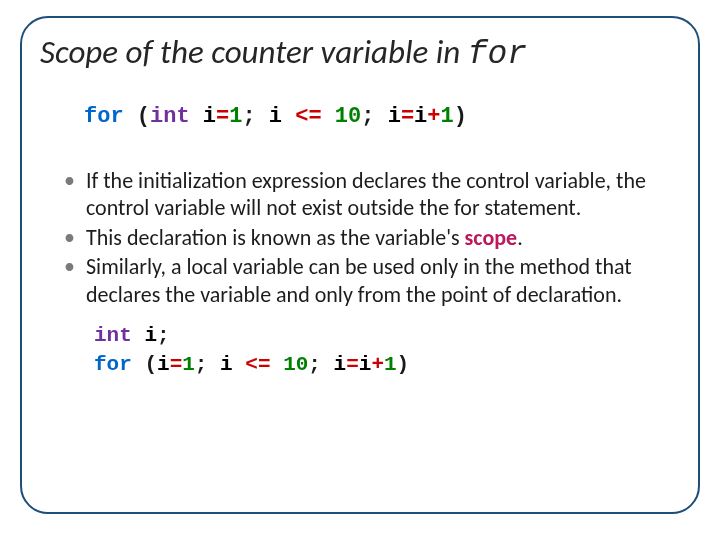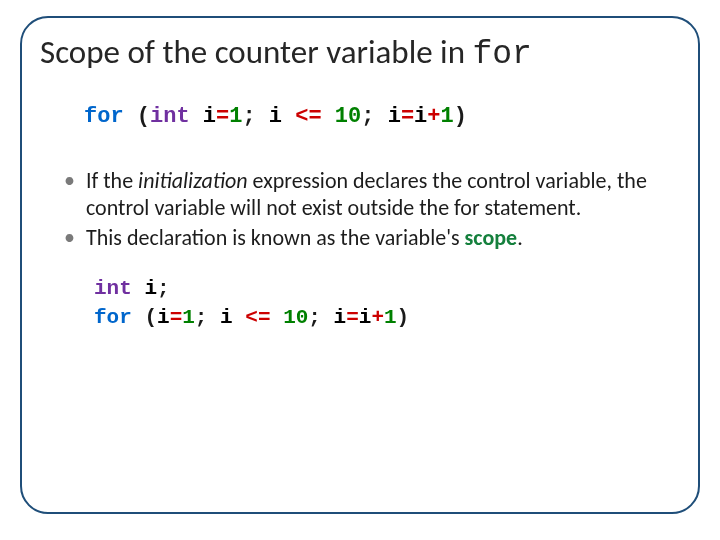--- a/index.html
+++ b/index.html
@@ -24,20 +24,21 @@
     border: 2px solid #1f4e79;
     border-radius: 28px;
     pointer-events: none;
   }
   .title {
     font-size: 33px;
     font-weight: 400;
     margin: 14px 10px 31px 14px;
     line-height: 1.1;
     color: #262626;
+    font-style: italic;
   }
   .title .mono {
     font-family: Consolas, "Courier New", monospace;
   }
   .code-line-1 {
     margin: 6px 0 36px 58px;
     font-family: Consolas, "Courier New", monospace;
     font-size: 22px;
     font-weight: 700;
     line-height: 1.2;
@@ -62,24 +63,24 @@
     color: #1c1c1c;
   }
   ul.bullets > li::before {
     content: "•";
     position: absolute;
     left: 0;
     top: 0;
     color: #7a7a7a;
     font-size: 22px;
   }
-  .italic { font-style: italic; }
-  .scope-word { color: #15803d; font-weight: 600; }
+  .italic { }
+  .scope-word { color: #be185d; font-weight: 600; }
   .code-block-2 {
-    margin: 24px 0 0 68px;
+    margin: 14px 0 0 68px;
     font-family: Consolas, "Courier New", monospace;
     font-size: 21px;
     font-weight: 700;
     line-height: 1.35;
   }
 </style>
 </head>
 <body>
 
 <div class="slide">
@@ -93,20 +94,23 @@
     <span class="kw-for">for</span><span class="punct"> (</span><span class="kw-type">int</span><span class="punct"> </span><span class="ident">i</span><span class="op">=</span><span class="num">1</span><span class="punct">; </span><span class="ident">i </span><span class="op">&lt;=</span><span class="punct"> </span><span class="num">10</span><span class="punct">; </span><span class="ident">i</span><span class="op">=</span><span class="ident">i</span><span class="op">+</span><span class="num">1</span><span class="punct">)</span>
   </div>
 
   <ul class="bullets">
     <li>
       <span>If the </span><span class="italic">initialization</span><span> expression declares the control variable, the control variable will not exist outside the for statement.</span>
     </li>
     <li>
       <span>This declaration is known as the variable's </span><span class="scope-word">scope</span><span>.</span>
     </li>
+    <li>
+      <span>Similarly, a local variable can be used only in the method that declares the variable and only from the point of declaration.</span>
+    </li>
   </ul>
 
   <div class="code-block-2">
     <div>
       <span class="kw-type">int</span><span class="punct"> </span><span class="ident">i</span><span class="punct">;</span>
     </div>
     <div>
       <span class="kw-for">for</span><span class="punct"> (</span><span class="ident">i</span><span class="op">=</span><span class="num">1</span><span class="punct">; </span><span class="ident">i </span><span class="op">&lt;=</span><span class="punct"> </span><span class="num">10</span><span class="punct">; </span><span class="ident">i</span><span class="op">=</span><span class="ident">i</span><span class="op">+</span><span class="num">1</span><span class="punct">)</span>
     </div>
   </div>

